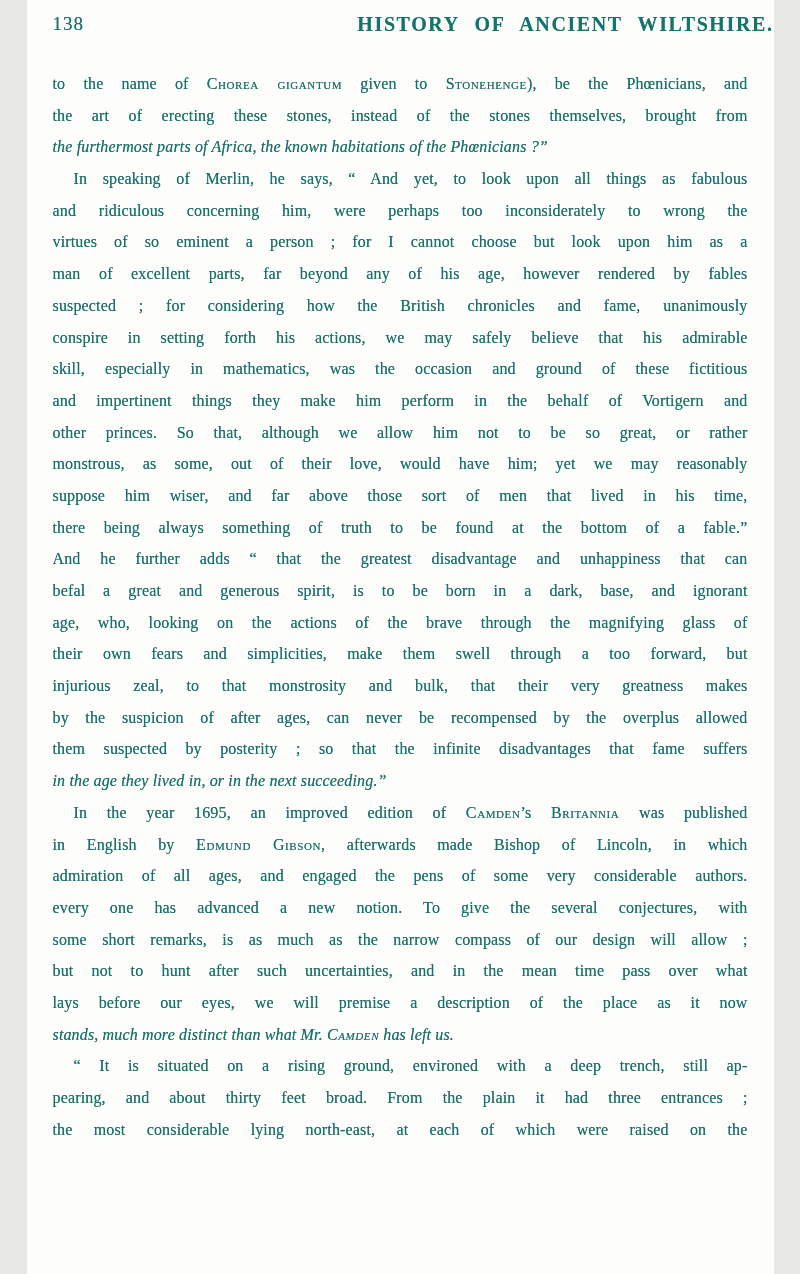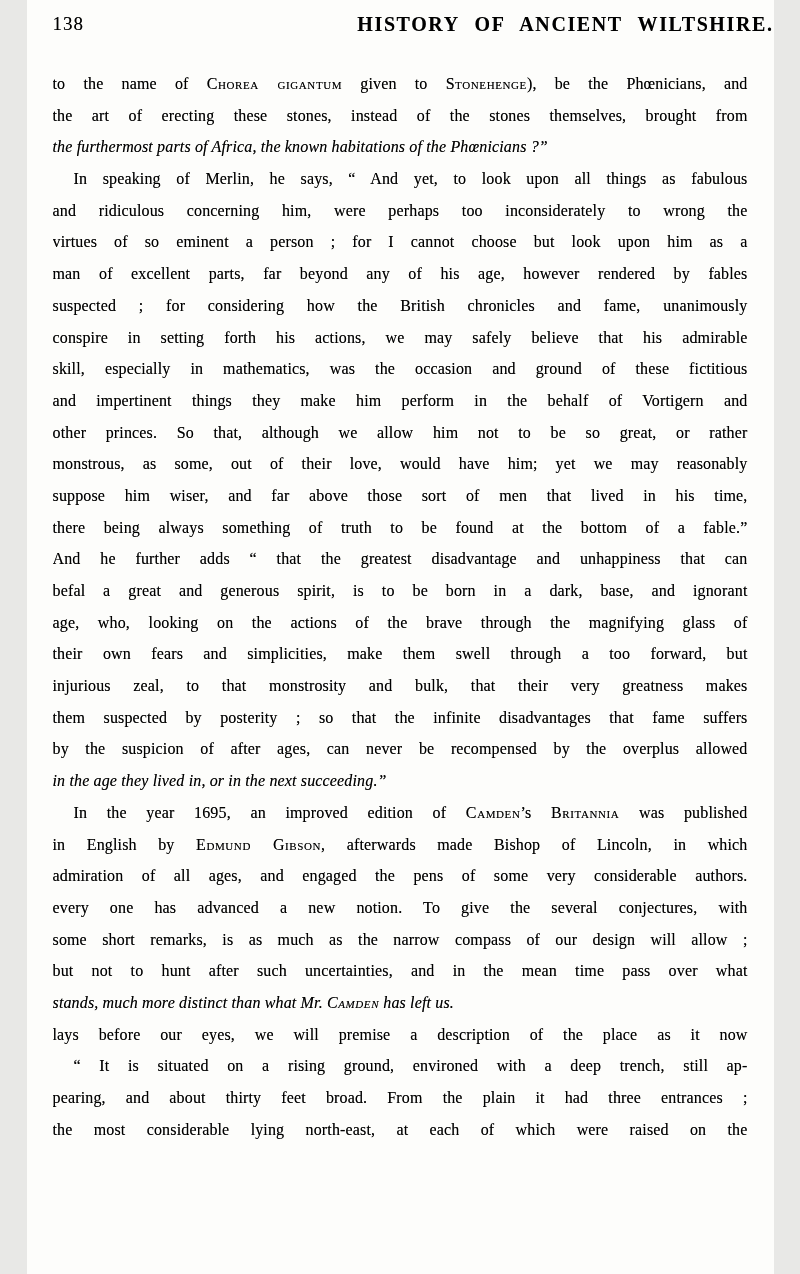--- a/index.html
+++ b/index.html
@@ -6,21 +6,21 @@
     margin: 0;
     padding: 0;
     background: #e8e8e6;
   }
   .page {
     position: relative;
     width: 747px;
     height: 1274px;
     margin: 0 auto;
     background: #fdfdfb;
-    color: #000000;
+    color: #0f766e;
     font-family: "Liberation Serif", "DejaVu Serif", serif;
     overflow: hidden;
   }
   .header-row {
     position: relative;
     padding-top: 13px;
     height: 34px;
   }
   .page-number {
     position: absolute;
@@ -86,28 +86,28 @@
       <div class="line"><span>and impertinent things they make him perform in the behalf of Vortigern and</span></div>
       <div class="line"><span>other princes.  So that, although we allow him not to be so great, or rather</span></div>
       <div class="line"><span>monstrous, as some, out of their love, would have him; yet we may reasonably</span></div>
       <div class="line"><span>suppose him wiser, and far above those sort of men that lived in his time,</span></div>
       <div class="line"><span>there being always something of truth to be found at the bottom of a fable.”</span></div>
       <div class="line"><span>And he further adds “ that the greatest disadvantage and unhappiness that can</span></div>
       <div class="line"><span>befal a great and generous spirit, is to be born in a dark, base, and ignorant</span></div>
       <div class="line"><span>age, who, looking on the actions of the brave through the magnifying glass of</span></div>
       <div class="line"><span>their own fears and simplicities, make them swell through a too forward, but</span></div>
       <div class="line"><span>injurious zeal, to that monstrosity and bulk, that their very greatness makes</span></div>
+      <div class="line"><span>by the suspicion of after ages, can never be recompensed by the overplus allowed</span></div>
       <div class="line"><span>them suspected by posterity ; so that the infinite disadvantages that fame suffers</span></div>
-      <div class="line"><span>by the suspicion of after ages, can never be recompensed by the overplus allowed</span></div>
       <div class="line end"><span>in the age they lived in, or in the next succeeding.”</span></div>
       <div class="line indent"><span>In the year 1695, an improved edition of </span><span class="sc">Camden</span><span>’s </span><span class="sc">Britannia</span><span> was published</span></div>
       <div class="line"><span>in English by </span><span class="sc">Edmund Gibson</span><span>, afterwards made Bishop of Lincoln, in which</span></div>
       <div class="line"><span>admiration of all ages, and engaged the pens of some very considerable authors.</span></div>
       <div class="line"><span>every one has advanced a new notion.  To give the several conjectures, with</span></div>
       <div class="line"><span>some short remarks, is as much as the narrow compass of our design will allow ;</span></div>
       <div class="line"><span>but not to hunt after such uncertainties, and in the mean time pass over what</span></div>
+      <div class="line"><span>lays before our eyes, we will premise a description of the place as it now</span></div>
       <div class="line end"><span>stands, much more distinct than what Mr. </span><span class="sc">Camden</span><span> has left us.</span></div>
-      <div class="line"><span>lays before our eyes, we will premise a description of the place as it now</span></div>
       <div class="line indent"><span>“ It is situated on a rising ground, environed with a deep trench, still ap-</span></div>
       <div class="line"><span>pearing, and about thirty feet broad.  From the plain it had three entrances ;</span></div>
       <div class="line"><span>the most considerable lying north-east, at each of which were raised on the</span></div>
     </div>
 </div>
 
 </body></html>

